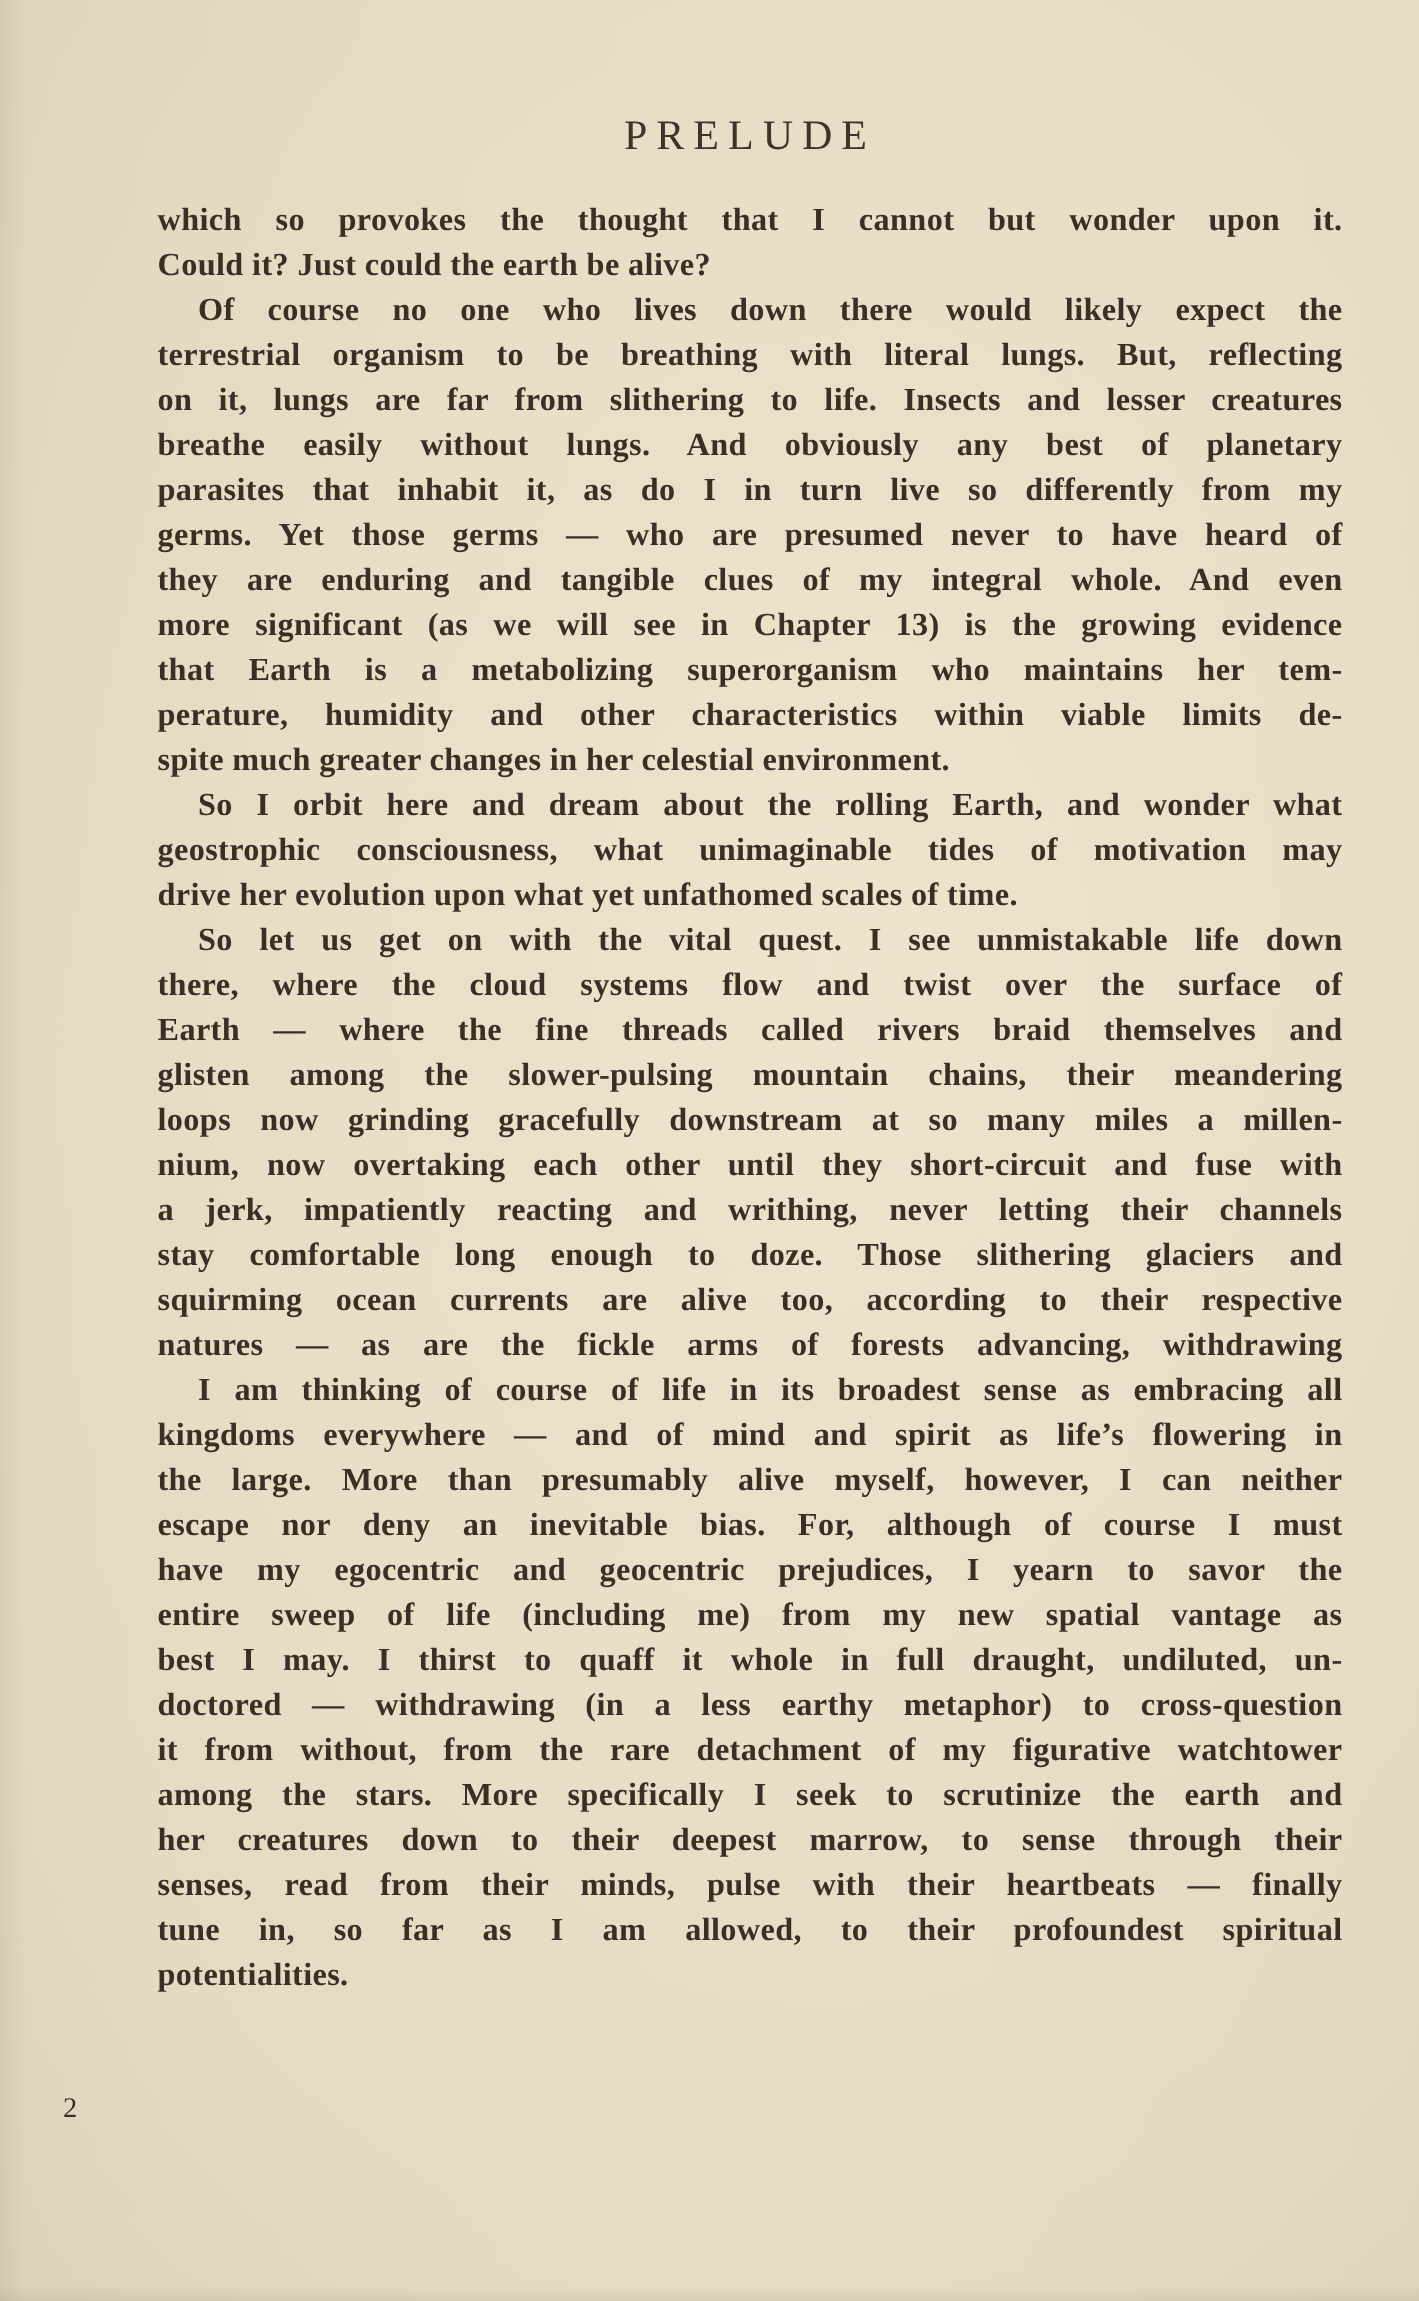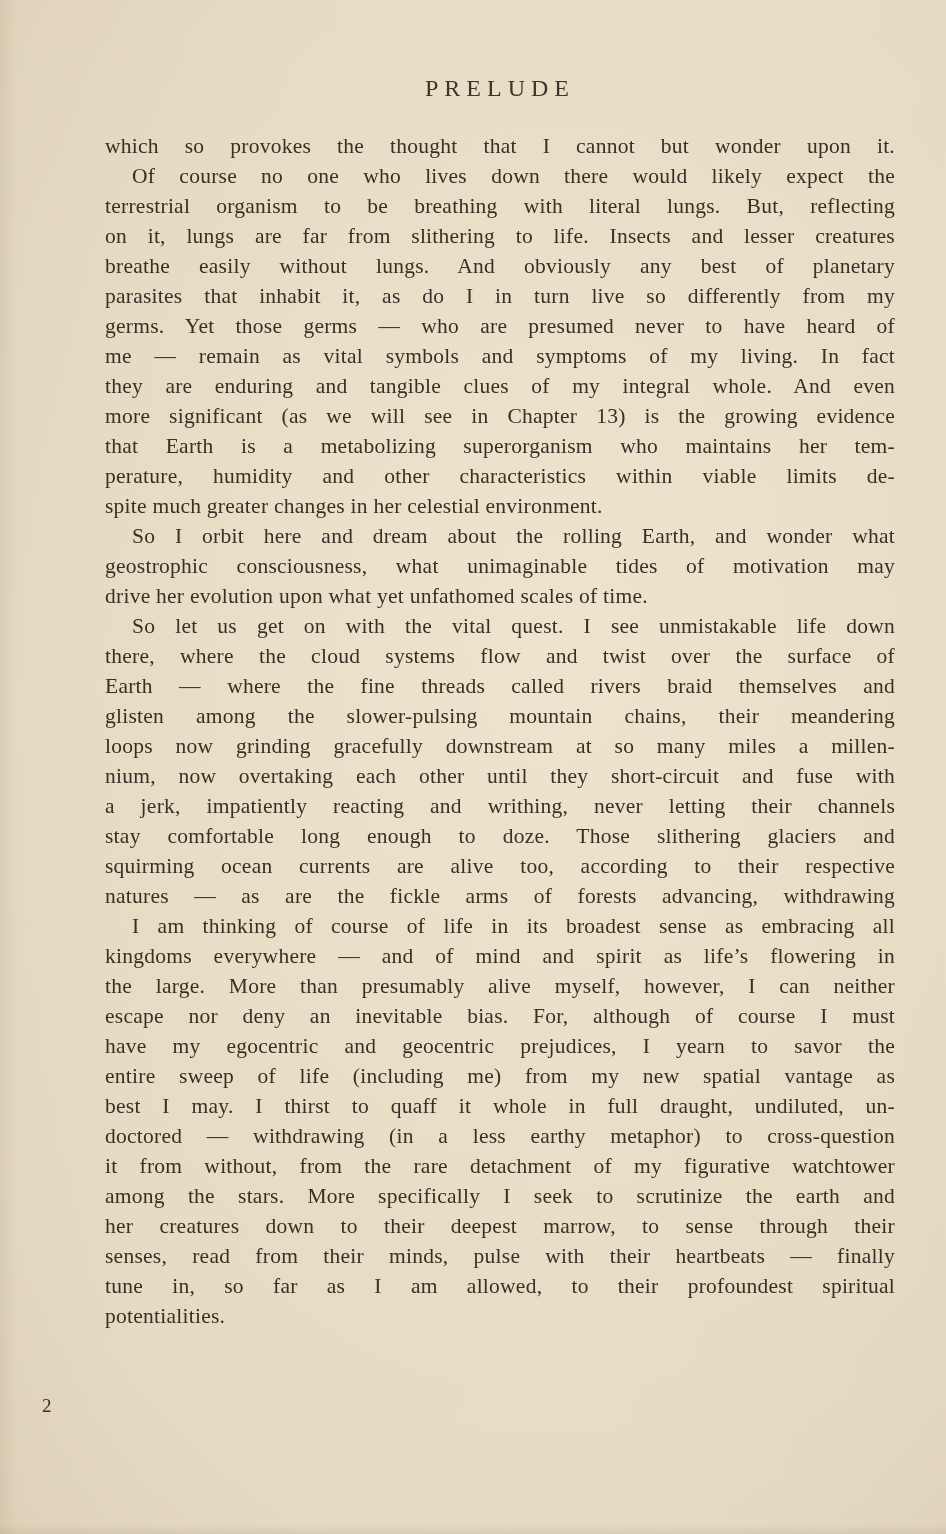--- a/index.html
+++ b/index.html
@@ -12,30 +12,31 @@
       radial-gradient(ellipse 130% 110% at 58% 42%, rgba(238,229,206,0.9) 0%, rgba(228,217,193,0.6) 55%, rgba(206,194,166,0.9) 100%),
       linear-gradient(100deg, #dcd1b6 0%, #e5dac2 30%, #e7ddc6 70%, #e0d5bc 100%);
   }
   .page {
     position: absolute; inset: 0;
   }
   .running-head {
     position: absolute;
     top: 75px; left: 105px; width: 790px;
     text-align: center;
-    font-size: 24px;
+    font-size: 28px;
     letter-spacing: 6px;
     color: #41322a;
   }
   .text-block {
     position: absolute;
     left: 105px; top: 131px; width: 790px;
     font-size: 21.5px;
     color: #3c2e25;
     letter-spacing: 0.25px;
+    font-weight: bold;
   }
   .para { margin: 0; }
   .line {
     height: 30px;
     line-height: 30px;
     text-align: justify;
     text-align-last: justify;
     white-space: nowrap-disabled; 
   }
   .line.short { text-align-last: left; }
@@ -61,29 +62,29 @@
 </style>
 </head>
 <body>
 
 <div class="page">
   <div class="running-head">PRELUDE</div>
 
   <div class="text-block">
       <div class="para">
         <div class="line">which so provokes the thought that I cannot but wonder upon it.</div>
+        <div class="line short">Could it?  Just could the earth be alive?</div>
       </div>
       <div class="para">
         <div class="line indent">Of course no one who lives down there would likely expect the</div>
         <div class="line">terrestrial organism to be breathing with literal lungs.  But, reflecting</div>
         <div class="line">on it, lungs are far from slithering to life.  Insects and lesser creatures</div>
         <div class="line">breathe easily without lungs.  And obviously any best of planetary</div>
         <div class="line">parasites that inhabit it, as do I in turn live so differently from my</div>
         <div class="line">germs.  Yet those germs — who are presumed never to have heard of</div>
-        <div class="line">me — remain as vital symbols and symptoms of my living.  In fact</div>
         <div class="line">they are enduring and tangible clues of my integral whole.  And even</div>
         <div class="line">more significant (as we will see in Chapter 13) is the growing evidence</div>
         <div class="line">that Earth is a metabolizing superorganism who maintains her tem-</div>
         <div class="line">perature, humidity and other characteristics within viable limits de-</div>
         <div class="line short">spite much greater changes in her celestial environment.</div>
       </div>
       <div class="para">
         <div class="line indent">So I orbit here and dream about the rolling Earth, and wonder what</div>
         <div class="line">geostrophic consciousness, what unimaginable tides of motivation may</div>
         <div class="line short">drive her evolution upon what yet unfathomed scales of time.</div>

